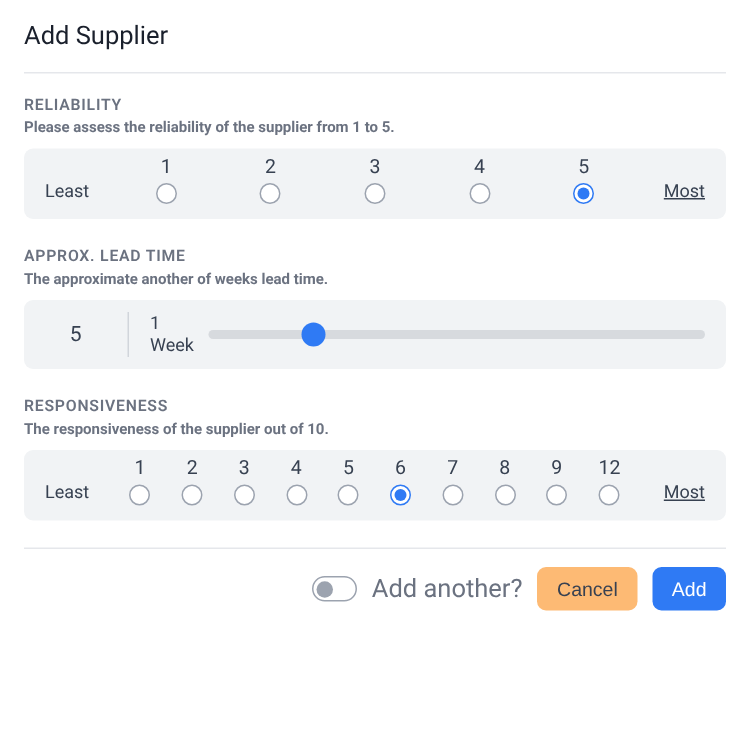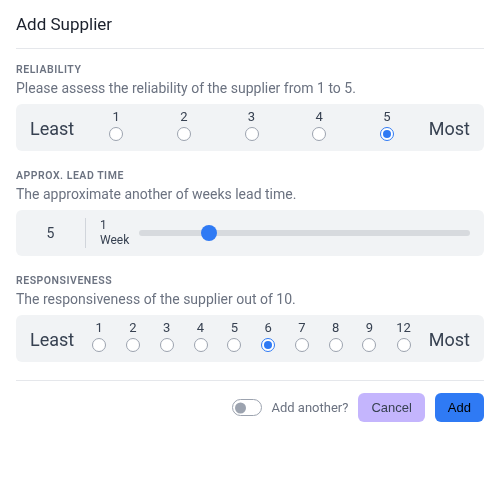--- a/index.html
+++ b/index.html
@@ -24,23 +24,24 @@
   }
   .field-label {
     font-size: 10.5px;
     letter-spacing: 0.05em;
     font-weight: 600;
     color: #6b7280;
     text-transform: uppercase;
     margin-bottom: 4px;
   }
   .field-desc {
-    font-size: 14px;
+    font-size: 10px;
     color: #6b7280;
     margin-bottom: 8px;
+    font-weight: bold;
   }
   .text-input {
     width: 100%;
     background: #f1f3f5;
     border: none;
     border-radius: 6px;
     padding: 10px 12px;
     font-size: 13px;
     color: #374151;
   }
@@ -48,26 +49,26 @@
   .section { margin-bottom: 18px; }
   .rating-box {
     background: #f1f3f5;
     border-radius: 6px;
     padding: 6px 14px 10px 14px;
     display: flex;
     align-items: flex-end;
     gap: 8px;
   }
   .rating-end {
-    font-size: 18px;
+    font-size: 12px;
     color: #374151;
     padding-bottom: 2px;
     min-width: 38px;
   }
-  .rating-end.right { text-align: right; }
+  .rating-end.right { text-align: right; text-decoration: underline; }
   .rating-scale { flex: 1; display: flex; justify-content: space-around; }
   .rating-item { display: flex; flex-direction: column; align-items: center; gap: 4px; cursor: pointer; }
   .rating-num { font-size: 13px; color: #374151; line-height: 1; }
   .radio {
     width: 14px; height: 14px;
     border: 1.5px solid #9ca3af;
     border-radius: 50%;
     background: #fff;
     position: relative;
   }
@@ -142,33 +143,33 @@
   }
   .toggle::after {
     content: "";
     position: absolute;
     left: 2px; top: 50%;
     width: 11px; height: 11px;
     background: #9ca3af;
     border-radius: 50%;
     transform: translateY(-50%);
   }
-  .toggle-label { font-size: 13px; color: #6b7280; margin-right: auto-? ; }
+  .toggle-label { font-size: 17px; color: #6b7280; margin-right: auto-? ; }
   @media (max-width:500px){ .footer-left{ padding-left:0; } }
   .footer-row { display:flex; align-items:center; gap:10px; width:100%; }
   .spacer { flex:1; }
   .btn {
     border-radius: 6px;
     padding: 7px 13px;
     font-size: 13px;
     border: none;
     cursor: pointer;
   }
-  .btn-secondary { background: #c4b5fd; color: #374151; }
-  .btn-primary { background: #2f7af4; color: #000000; font-weight: 500; }
+  .btn-secondary { background: #fdba74; color: #374151; }
+  .btn-primary { background: #2f7af4; color: #ffffff; font-weight: 500; }
 </style>
 </head>
 <body>
 
 <div class="container">
   <h1 class="title">Add Supplier</h1>
   <hr class="hr">
 
 
   <div class="section">

